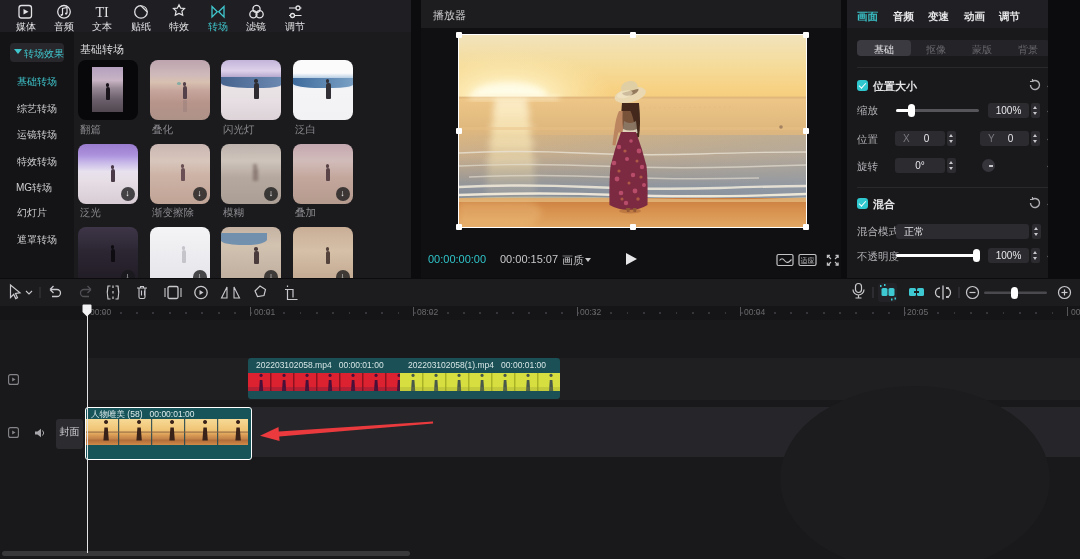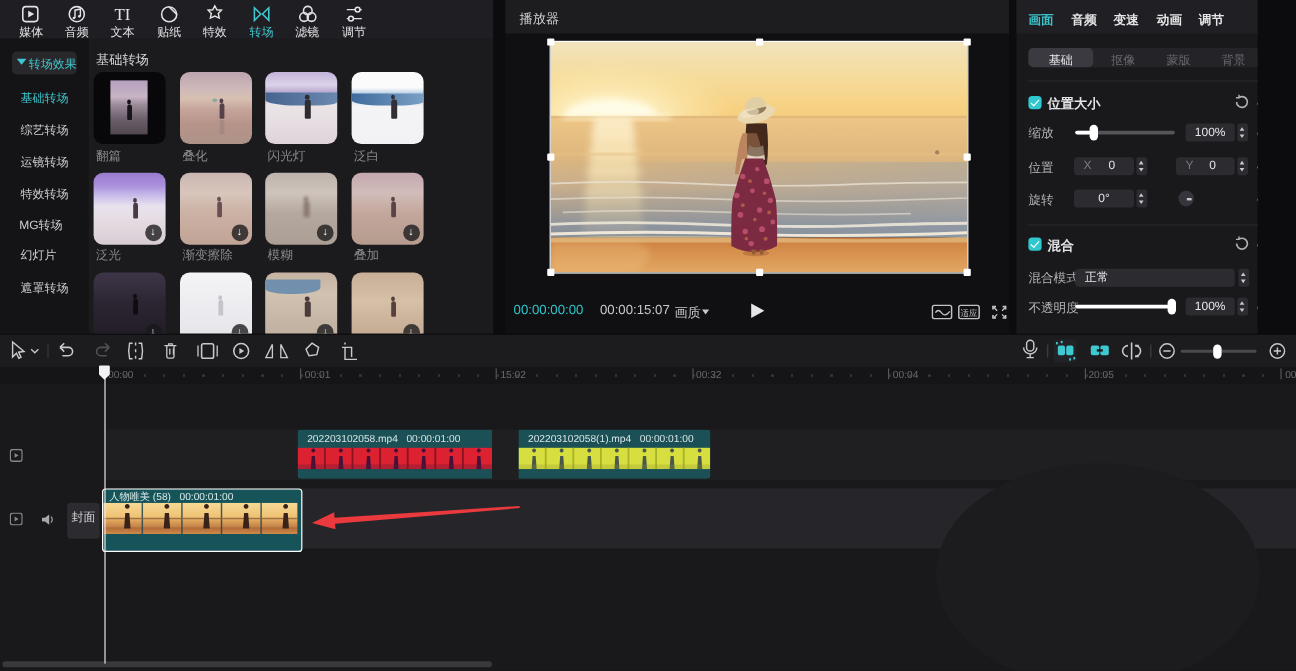--- a/index.html
+++ b/index.html
@@ -421,21 +421,21 @@
         <line x1="211.5" y1="13.5" x2="217.5" y2="13.5"></line>
         <line x1="214.5" y1="10.5" x2="214.5" y2="16.5"></line>
     </svg>
   </div>
   <div id="ruler">
     <div class="abs" style="left:87px;top:33px;width:980px;height:2px;background:repeating-linear-gradient(90deg,#36363a 0 1.8px,transparent 1.8px 16.35px);"></div>
     <div class="abs" style="left:90px;top:28px;font-size:8.5px;color:#6a6a6e;">00:00</div>
     <div class="abs" style="left:249.5px;top:28px;width:1px;height:9px;background:#55555a;"></div>
     <div class="abs" style="left:254px;top:28px;font-size:8.5px;color:#6a6a6e;">00:01</div>
     <div class="abs" style="left:413px;top:28px;width:1px;height:9px;background:#55555a;"></div>
-    <div class="abs" style="left:417px;top:28px;font-size:8.5px;color:#6a6a6e;">15:02</div>
+    <div class="abs" style="left:417px;top:28px;font-size:8.5px;color:#6a6a6e;">08:02</div>
     <div class="abs" style="left:576.5px;top:28px;width:1px;height:9px;background:#55555a;"></div>
     <div class="abs" style="left:580px;top:28px;font-size:8.5px;color:#6a6a6e;">00:32</div>
     <div class="abs" style="left:740px;top:28px;width:1px;height:9px;background:#55555a;"></div>
     <div class="abs" style="left:744px;top:28px;font-size:8.5px;color:#6a6a6e;">00:04</div>
     <div class="abs" style="left:903.5px;top:28px;width:1px;height:9px;background:#55555a;"></div>
     <div class="abs" style="left:907px;top:28px;font-size:8.5px;color:#6a6a6e;">20:05</div>
     <div class="abs" style="left:1067px;top:28px;width:1px;height:9px;background:#55555a;"></div>
     <div class="abs" style="left:1071px;top:28px;font-size:8.5px;color:#6a6a6e;">00</div>
   </div>
 
@@ -478,21 +478,21 @@
           <path d="M59 4 a1.6 1.6 0 1 1 0.1 0 M57.8 7 h2.6 l0.8 11 h-4.2 z"></path>
           <path d="M82 4 a1.6 1.6 0 1 1 0.1 0 M80.8 7 h2.6 l0.8 11 h-4.2 z"></path>
           <path d="M105 4 a1.6 1.6 0 1 1 0.1 0 M103.8 7 h2.6 l0.8 11 h-4.2 z"></path>
           <path d="M128 4 a1.6 1.6 0 1 1 0.1 0 M126.8 7 h2.6 l0.8 11 h-4.2 z"></path>
           <path d="M151 4 a1.6 1.6 0 1 1 0.1 0 M149.8 7 h2.6 l0.8 11 h-4.2 z"></path>
         </g>
         <rect y="14" width="162" height="4" fill="#5c1a3a" opacity="0.3"></rect>
       </svg>
     </div>
 
-    <div class="abs" style="left:432px;top:79px;width:160px;height:41px;border-radius:0 3px 3px 0;overflow:hidden;">
+    <div class="abs" style="left:400px;top:79px;width:160px;height:41px;border-radius:0 3px 3px 0;overflow:hidden;">
       <div class="abs" style="left:0;top:0;width:160px;height:41px;background:#1a5056;"></div>
       <div class="abs" style="left:8px;top:2px;font-size:8.5px;color:#d8e6e6;white-space:nowrap;">202203102058(1).mp4&nbsp;&nbsp;&nbsp;00:00:01:00</div>
       <svg class="abs" style="left:0;top:14.5px;" width="160" height="18" viewBox="0 0 160 18">
         <rect width="160" height="18" fill="#d7de3f"></rect>
         <g fill="#aab326">
           <rect x="22" y="0" width="1.5" height="18"></rect>
             <rect x="45" y="0" width="1.5" height="18"></rect>
           <rect x="68" y="0" width="1.5" height="18"></rect>
             <rect x="91" y="0" width="1.5" height="18"></rect>
           <rect x="114" y="0" width="1.5" height="18"></rect>

